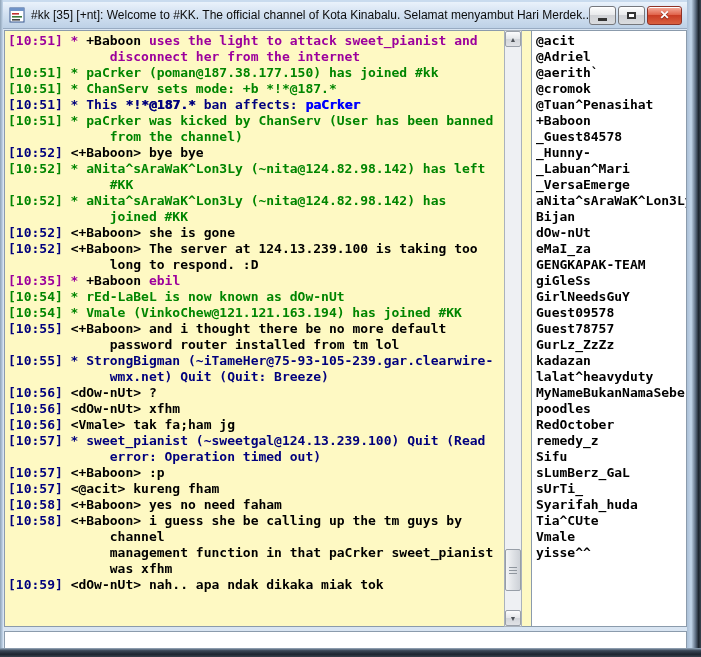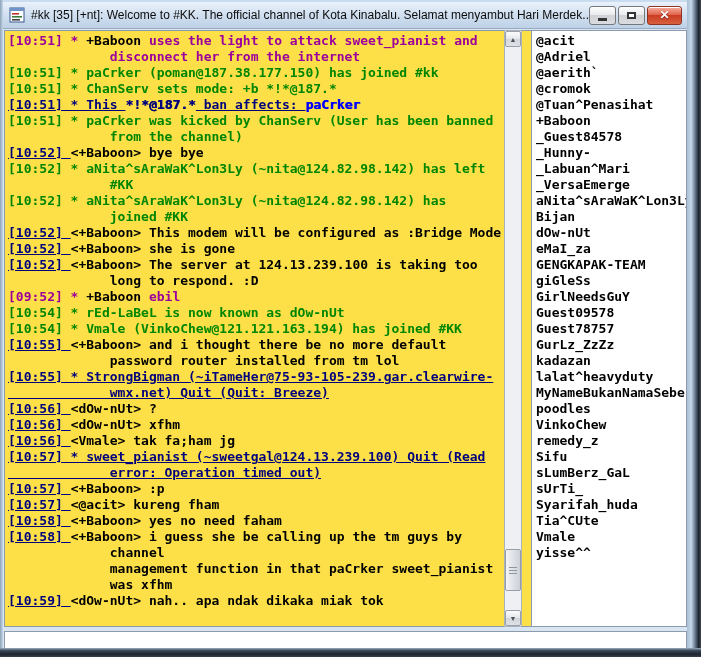--- a/index.html
+++ b/index.html
@@ -28,31 +28,31 @@
         background:linear-gradient(#fdfdfd,#e9eaec 45%,#cfd1d5 46%,#dadcdf);
         display:flex;align-items:center;justify-content:center;box-shadow:inset 0 1px 0 #ffffff;}
   .wbtn.min{width:27px}.wbtn.max{width:27px}
   .wbtn.close{width:35px;border-color:#8e3226;
         background:linear-gradient(#f6b1a1,#e1654c 45%,#c93a22 46%,#d9603f);}
   .glyph-min{display:block;width:9px;height:3px;background:#333;margin-top:8px;}
   .glyph-max{display:block;width:9px;height:7px;border:2px solid #333;box-sizing:border-box;background:#fff;}
   .glyph-close{color:#fff;font-size:12px;font-weight:bold;line-height:1;text-shadow:0 1px 1px #7a2114;}
 
   
-  .msg-panel{position:absolute;left:1px;top:28px;width:600px;height:597px;background:#fde047;
+  .msg-panel{position:absolute;left:1px;top:28px;width:600px;height:597px;background:#fef9c3;
              border:1px solid #8b9bac;box-sizing:border-box;overflow:hidden;padding:2px 0 0 3px;}
   .nick-panel{position:absolute;left:528px;top:28px;width:156px;height:597px;background:#fff;
               border:1px solid #8b9bac;box-sizing:border-box;overflow:hidden;padding:2px 0 16px 4px;}
   .input-row{position:absolute;left:1px;top:628px;width:683px;height:18px;}
   .input-row input{width:100%;height:100%;box-sizing:border-box;border:1px solid #8b9bac;
                    background:#fff;font:bold 12px/14px "DejaVu Sans Mono",monospace;padding:1px 3px;outline:none;}
 
   
   .ln{white-space:pre;height:16px;font:bold 13px/16px "DejaVu Sans Mono",monospace;}
-  .c-black{color:var(--black);} .c-navy{color:var(--navy);text-decoration:underline;} .c-green{color:var(--green);}
+  .c-black{color:var(--black);} .c-navy{color:var(--navy);} .c-green{color:var(--green);}
   .c-purple{color:var(--purple);}
   .c-bnavy{color:var(--navy);text-shadow:.6px 0 0 var(--navy);}
   .c-bblue{color:var(--blue);text-shadow:.6px 0 0 var(--blue);}
   .nick{white-space:pre;height:16px;font:bold 13px/16px "DejaVu Sans Mono",monospace;color:#000;}
 
   
   .sbar{position:absolute;left:501px;top:28px;width:18px;height:597px;background:#eef0f3;
         border:1px solid #aab2bc;box-sizing:border-box;}
   .sbtn{position:absolute;left:0;width:16px;height:16px;box-sizing:border-box;border:1px solid #9aa0a9;
         border-radius:2px;background:linear-gradient(#fcfcfd,#e4e6e9 50%,#d2d5da 51%,#e0e2e6);
@@ -103,25 +103,24 @@
         <div class="ln"><span class="c-green">[10:51] * paCrker (poman@187.38.177.150) has joined #kk</span></div>
         <div class="ln"><span class="c-green">[10:51] * ChanServ sets mode: +b *!*@187.*</span></div>
         <div class="ln"><span class="c-navy">[10:51] * This </span><span class="c-bnavy">*!*@187.*</span><span class="c-navy"> ban affects: </span><span class="c-bblue">paCrker</span></div>
         <div class="ln"><span class="c-green">[10:51] * paCrker was kicked by ChanServ (User has been banned</span></div>
         <div class="ln"><span class="c-green">             from the channel)</span></div>
         <div class="ln"><span class="c-navy">[10:52] </span><span class="c-black">&lt;+Baboon&gt; bye bye</span></div>
         <div class="ln"><span class="c-green">[10:52] * aNita^sAraWaK^Lon3Ly (~nita@124.82.98.142) has left</span></div>
         <div class="ln"><span class="c-green">             #KK</span></div>
         <div class="ln"><span class="c-green">[10:52] * aNita^sAraWaK^Lon3Ly (~nita@124.82.98.142) has</span></div>
         <div class="ln"><span class="c-green">             joined #KK</span></div>
-        <div class="ln"><span class="c-navy">[10:52] </span><span class="c-black">&lt;+Baboon&gt; This modem will be configured as :Bridge Mode</span></div>
         <div class="ln"><span class="c-navy">[10:52] </span><span class="c-black">&lt;+Baboon&gt; she is gone</span></div>
         <div class="ln"><span class="c-navy">[10:52] </span><span class="c-black">&lt;+Baboon&gt; The server at 124.13.239.100 is taking too</span></div>
         <div class="ln"><span class="c-black">             long to respond. :D</span></div>
-        <div class="ln"><span class="c-purple">[09:52] * </span><span class="c-black">+Baboon</span><span class="c-purple"> ebil</span></div>
+        <div class="ln"><span class="c-purple">[10:35] * </span><span class="c-black">+Baboon</span><span class="c-purple"> ebil</span></div>
         <div class="ln"><span class="c-green">[10:54] * rEd-LaBeL is now known as dOw-nUt</span></div>
         <div class="ln"><span class="c-green">[10:54] * Vmale (VinkoChew@121.121.163.194) has joined #KK</span></div>
         <div class="ln"><span class="c-navy">[10:55] </span><span class="c-black">&lt;+Baboon&gt; and i thought there be no more default</span></div>
         <div class="ln"><span class="c-black">             password router installed from tm lol</span></div>
         <div class="ln"><span class="c-navy">[10:55] * StrongBigman (~iTameHer@75-93-105-239.gar.clearwire-</span></div>
         <div class="ln"><span class="c-navy">             wmx.net) Quit (Quit: Breeze)</span></div>
         <div class="ln"><span class="c-navy">[10:56] </span><span class="c-black">&lt;dOw-nUt&gt; ?</span></div>
         <div class="ln"><span class="c-navy">[10:56] </span><span class="c-black">&lt;dOw-nUt&gt; xfhm</span></div>
         <div class="ln"><span class="c-navy">[10:56] </span><span class="c-black">&lt;Vmale&gt; tak fa;ham jg</span></div>
         <div class="ln"><span class="c-navy">[10:57] * sweet_pianist (~sweetgal@124.13.239.100) Quit (Read</span></div>
@@ -168,21 +167,21 @@
         <div class="nick">GENGKAPAK-TEAM</div>
         <div class="nick">giGleSs</div>
         <div class="nick">GirlNeedsGuY</div>
         <div class="nick">Guest09578</div>
         <div class="nick">Guest78757</div>
         <div class="nick">GurLz_ZzZz</div>
         <div class="nick">kadazan</div>
         <div class="nick">lalat^heavyduty</div>
         <div class="nick">MyNameBukanNamaSebe</div>
         <div class="nick">poodles</div>
-        <div class="nick">VinkoChew</div>
+        <div class="nick">RedOctober</div>
         <div class="nick">remedy_z</div>
         <div class="nick">Sifu</div>
         <div class="nick">sLumBerz_GaL</div>
         <div class="nick">sUrTi_</div>
         <div class="nick">Syarifah_huda</div>
         <div class="nick">Tia^CUte</div>
         <div class="nick">Vmale</div>
         <div class="nick">yisse^^</div>
       </div>
 

